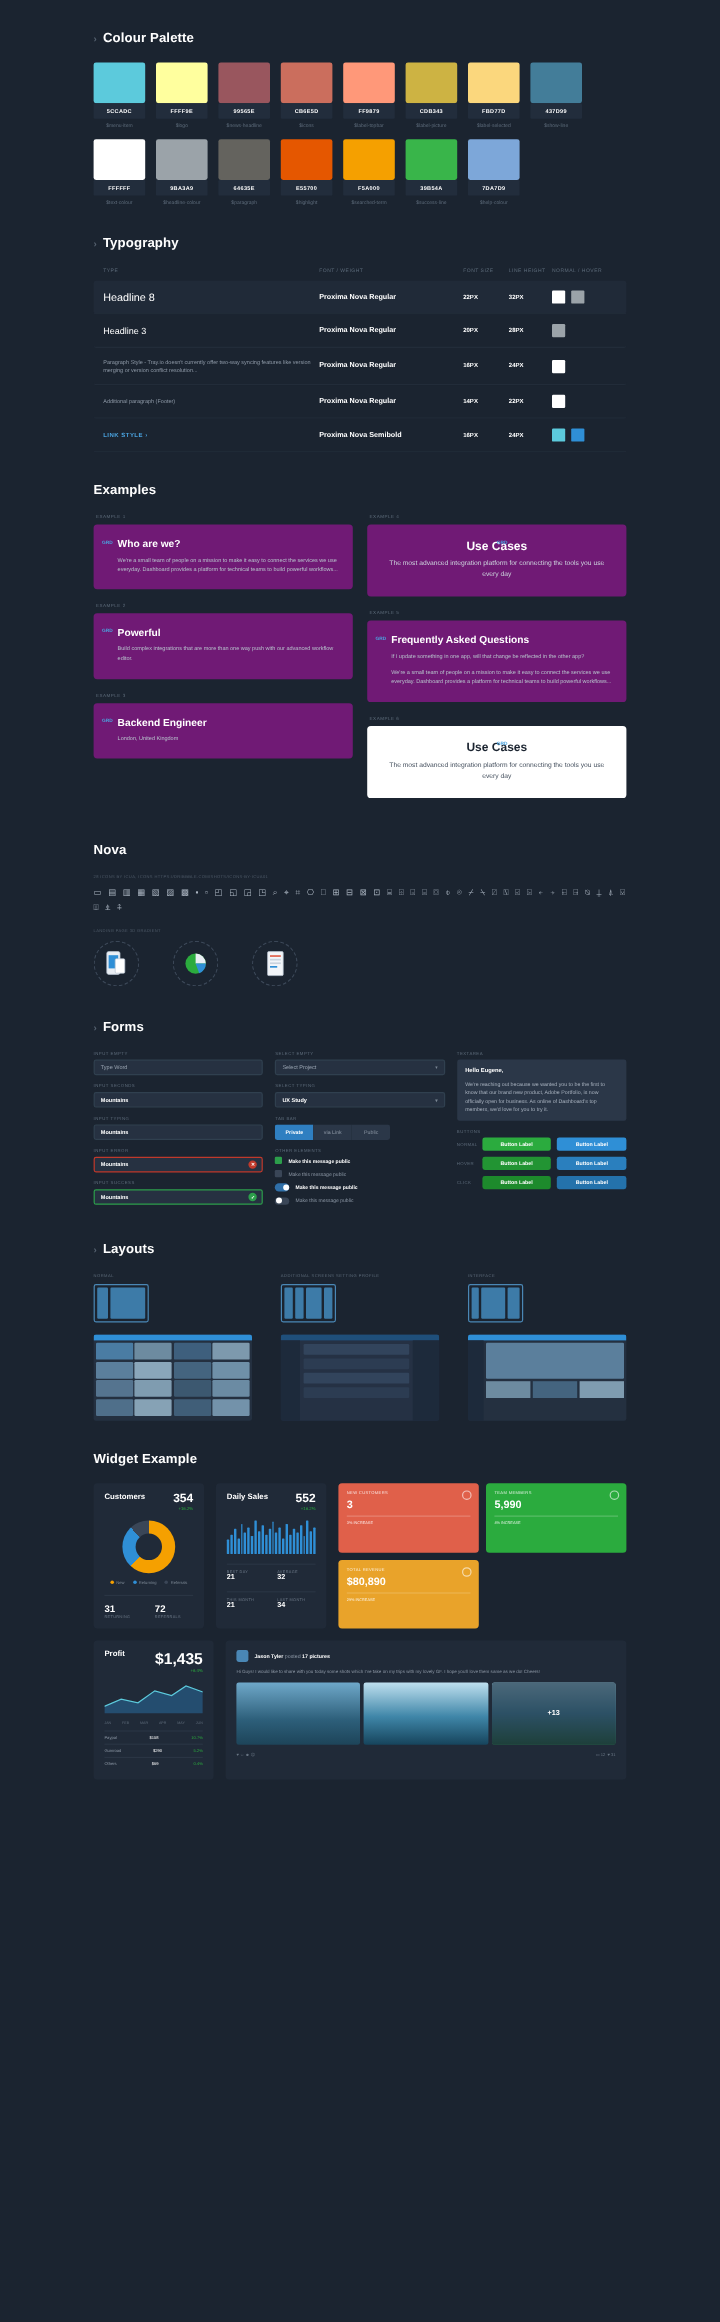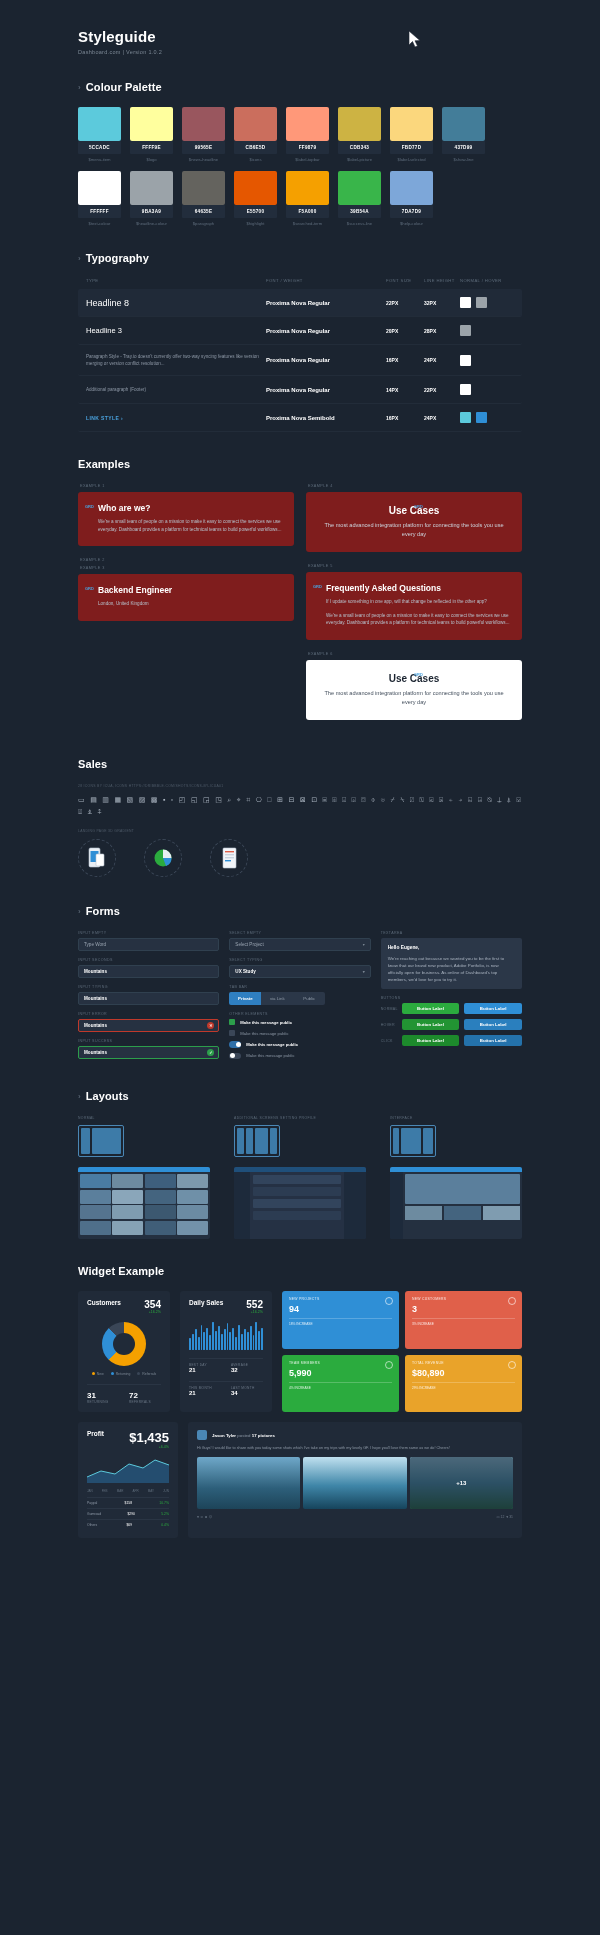--- a/index.html
+++ b/index.html
@@ -57,21 +57,21 @@
   .h3t { font-size: 7.5px; }
   .pt  { font-size: 4.6px; color: #8d98a6; line-height: 1.55; }
   .linkt { font-size: 5px; color: #4aa3df; font-weight: bold; letter-spacing: .4px; }
 
   
   .examples { padding: 0 78px; }
   .ex-grid { display: flex; gap: 12px; }
   .ex-col { flex: 1; }
   .ex-label { font-size: 3.8px; color: #5d6b7a; letter-spacing: .4px; margin: 0 0 4px 2px; }
   .ex-card {
-    background: #7f1d1d; border-radius: 3px; padding: 11px 12px 13px 20px;
+    background: #701a75; border-radius: 3px; padding: 11px 12px 13px 20px;
     position: relative; margin-bottom: 12px;
   }
   .ex-card.center { text-align: center; padding: 13px 16px; }
   .ex-card.white { background: #ffffff; color: #1b2430; }
   .ex-quote { position: absolute; left: 7px; top: 12px; font-size: 4px; color: #4aa3df; font-weight: bold; }
   .ex-h { font-size: 8.5px; font-weight: bold; margin-bottom: 5px; }
   .ex-h.lg { font-size: 10px; }
   .ex-p { font-size: 4.6px; line-height: 1.65; color: #b6c0cb; }
   .ex-sub { font-size: 5.6px; line-height: 1.6; color: #ccd4dd; }
   .ex-card.white .ex-sub { color: #45505e; }
@@ -192,27 +192,20 @@
   .photos div { flex:1; height:52px; border-radius:2px; position:relative; overflow:hidden; }
   .more { position:absolute; inset:0; background:rgba(20,30,45,.55);
           display:flex;align-items:center;justify-content:center;font-size:6px;font-weight:bold;color:#fff;}
   .feed-foot { display:flex; justify-content:space-between; margin-top:6px; font-size:3.4px; color:#6b7887; }
 </style>
 </head>
 <body>
 
 <div class="page">
 
-  <div class="header">
-    <h1>Styleguide</h1>
-    <div class="sub">Dashboard.com  |  Version 1.0.2</div>
-    <svg class="cursor" viewBox="0 0 14 18">
-      <path d="M1 1 L1 15 L4.5 11.5 L7 17 L9.5 16 L7 10.8 L12 10.6 Z" fill="#ffffff" stroke="#1b2430" stroke-width=".6"></path>
-    </svg>
-  </div>
 
   <div class="sec">
     <div class="section-title">
       <span class="chev">›</span>
       <span>Colour Palette</span>
     </div>
     <div class="swatch-row" id="pal1">
         <div class="swatch">
           <div class="chip" style="background:#5ccadc"></div>
           <div class="hex">5CCADC</div>
@@ -365,20 +358,25 @@
     <div class="examples">
       <div class="ex-grid">
         <div class="ex-col" id="excolA">
             <div class="ex-label">EXAMPLE 1</div>
             <div class="ex-card">
               <div class="ex-quote">GRD</div>
               <div class="ex-h">Who are we?</div>
               <div class="ex-p">We're a small team of people on a mission to make it easy to connect the services we use everyday. Dashboard provides a platform for technical teams to build powerful workflows...</div>
             </div>
             <div class="ex-label">EXAMPLE 2</div>
+            <div class="ex-card">
+              <div class="ex-quote">GRD</div>
+              <div class="ex-h">Powerful</div>
+              <div class="ex-p">Build complex integrations that are more than one way push with our advanced workflow editor.</div>
+            </div>
             <div class="ex-label">EXAMPLE 3</div>
             <div class="ex-card">
               <div class="ex-quote">GRD</div>
               <div class="ex-h">Backend Engineer</div>
               <div class="ex-p">London, United Kingdom</div>
             </div>
           </div>
         <div class="ex-col" id="excolB">
             <div class="ex-label">EXAMPLE 4</div>
             <div class="ex-card center">
@@ -399,21 +397,21 @@
               <div class="ex-h lg">Use Cases</div>
               <div class="ex-sub">The most advanced integration platform for connecting the tools you use every day</div>
             </div>
           </div>
       </div>
     </div>
   </div>
 
   <div class="sec">
     <div class="section-title">
-      <span>Sales</span>
+      <span>Nova</span>
     </div>
     <div class="icons-wrap">
       <div class="icon-note">28 ICONS BY ICUA, ICONS HTTPS://DRIBBBLE.COM/SHOTS/ICONS-BY-ICUA01</div>
       <div class="icon-strip" id="iconstrip">
           <span>▭</span>
           <span>▤</span>
           <span>▥</span>
           <span>▦</span>
           <span>▧</span>
           <span>▨</span>
@@ -757,26 +755,20 @@
               <div class="v" style="font-size:6px">21</div>
             </div>
             <div class="kpi">
               <div class="l2">LAST MONTH</div>
               <div class="v" style="font-size:6px">34</div>
             </div>
           </div>
         </div>
 
         <div class="stat-grid" id="statgrid">
-            <div class="stat" style="background: rgb(47, 143, 214);">
-              <div class="ic"></div>
-              <div class="lbl">NEW PROJECTS</div>
-              <div class="val">94</div>
-              <div class="foot">18% INCREASE</div>
-            </div>
             <div class="stat" style="background: rgb(224, 96, 74);">
               <div class="ic"></div>
               <div class="lbl">NEW CUSTOMERS</div>
               <div class="val">3</div>
               <div class="foot">3% INCREASE</div>
             </div>
             <div class="stat" style="background: rgb(43, 171, 62);">
               <div class="ic"></div>
               <div class="lbl">TEAM MEMBERS</div>
               <div class="val">5,990</div>

